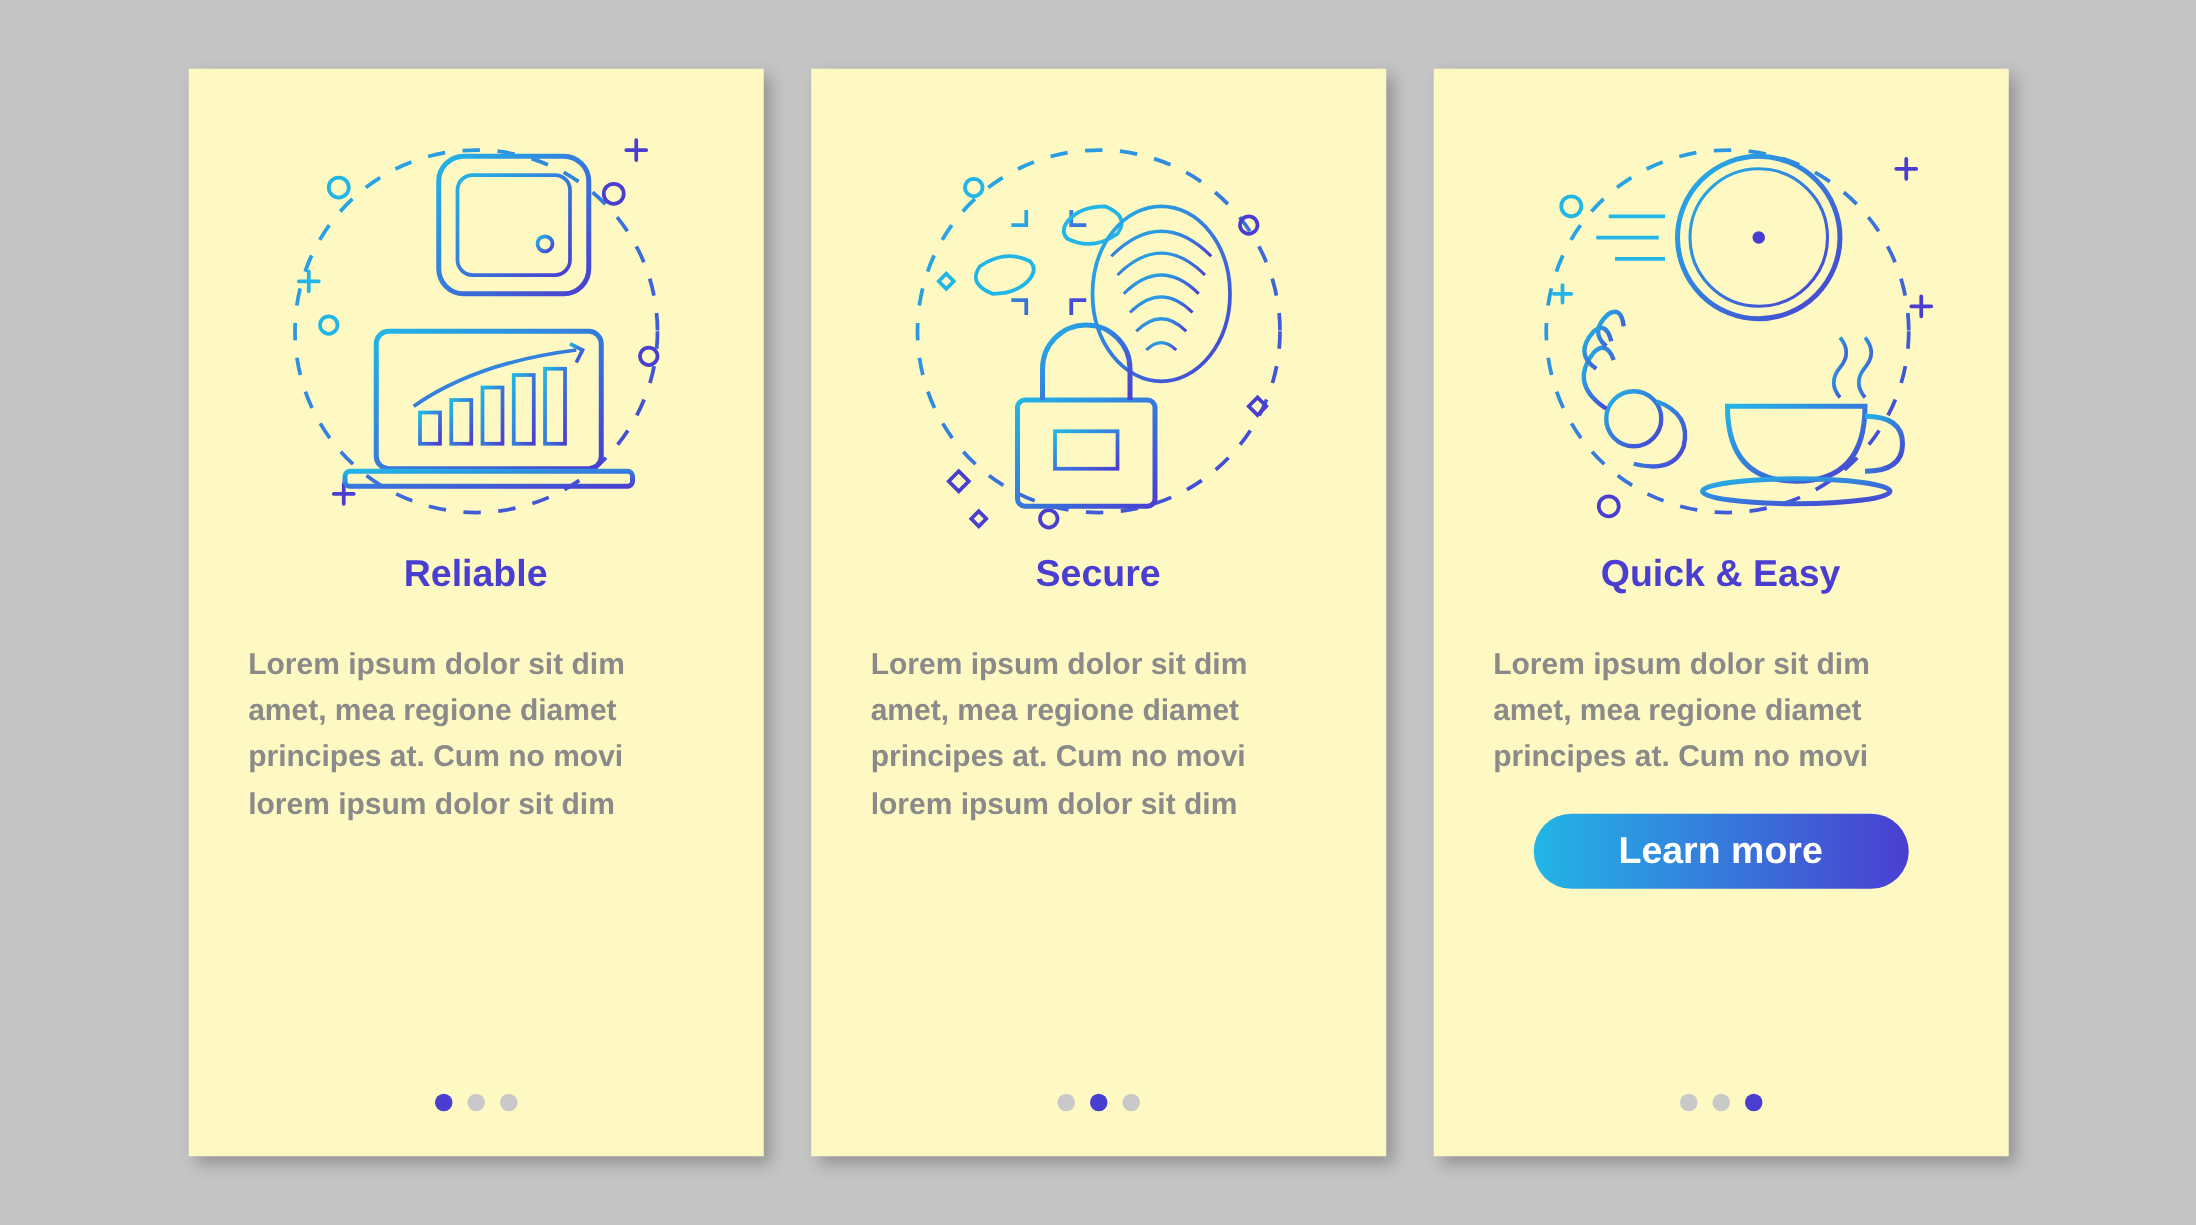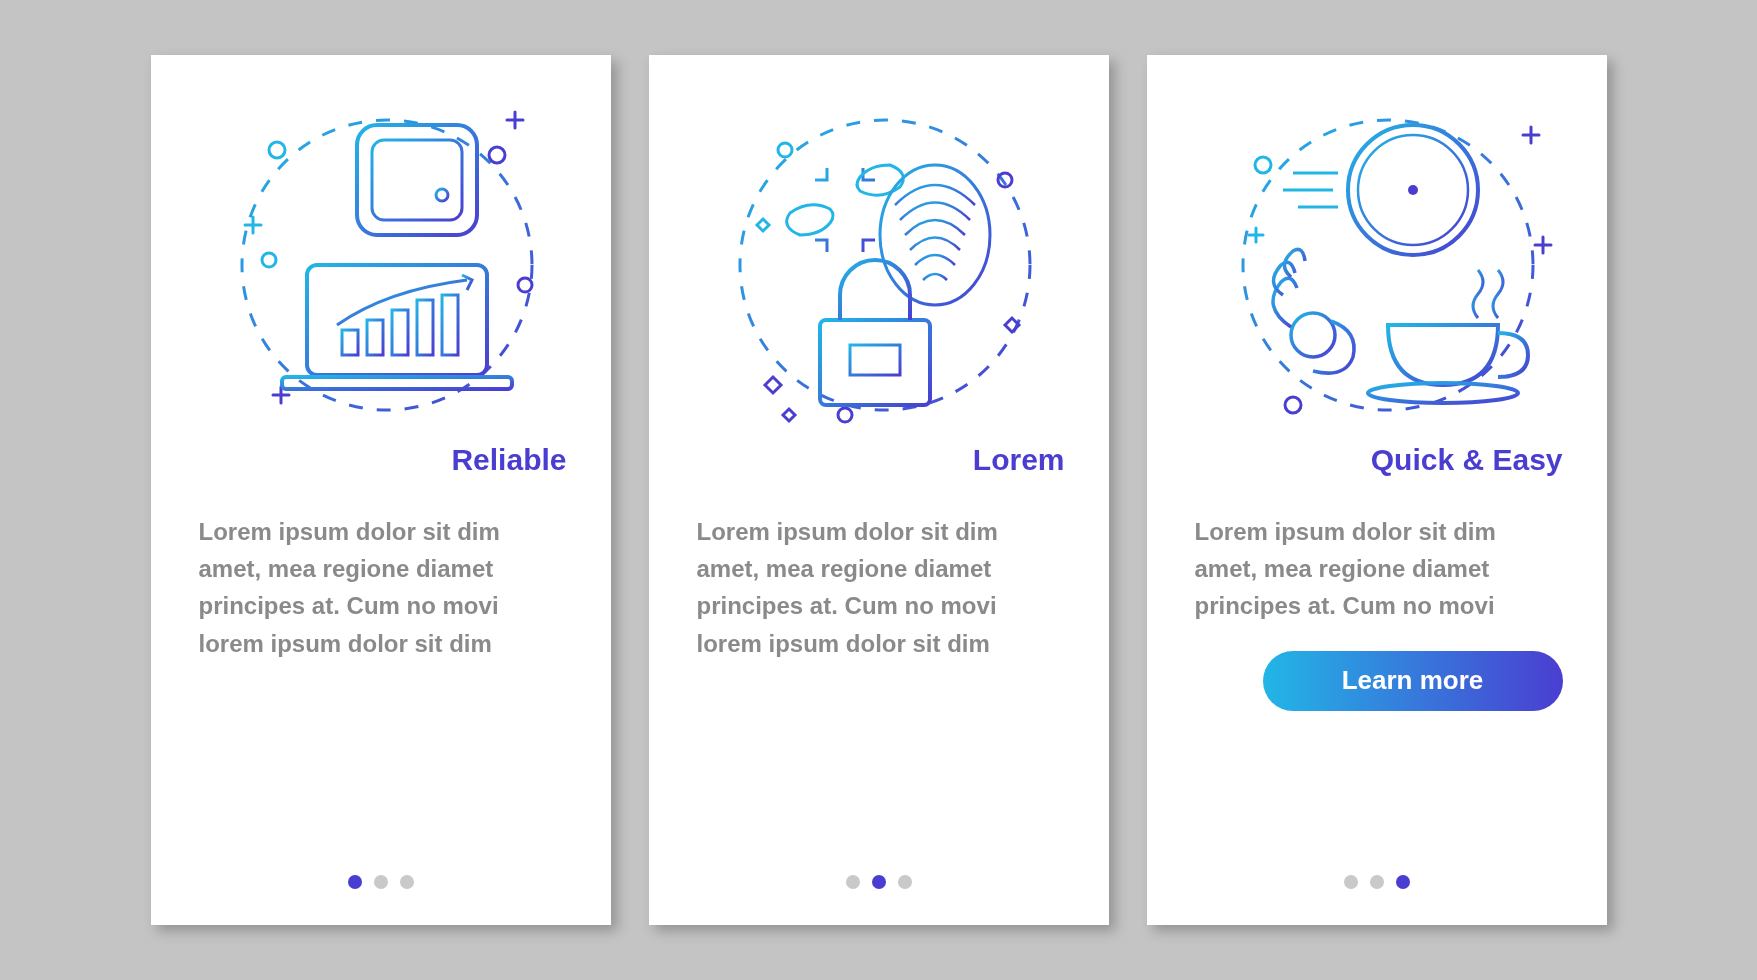--- a/index.html
+++ b/index.html
@@ -8,27 +8,27 @@
     font-family: -apple-system, BlinkMacSystemFont, "Segoe UI", Arial, sans-serif;
     width: 1757px;
     height: 980px;
     display: flex;
     align-items: center;
     justify-content: center;
     gap: 38px;
     padding: 30px;
   }
   .card {
-    background: #ffffff;
+    background: #fef9c3;
     width: 460px;
     height: 870px;
     box-shadow: 6px 6px 12px rgba(0,0,0,0.25);
     display: flex;
     flex-direction: column;
-    align-items: flex-end;
+    align-items: center;
     padding: 40px 44px 30px;
     position: relative;
   }
   .illus {
     width: 360px;
     height: 340px;
     display: flex;
     align-items: center;
     justify-content: center;
   }
@@ -50,21 +50,21 @@
     font-weight: bold;
   }
   .cta {
     margin-top: 26px;
     width: 300px;
     height: 60px;
     border-radius: 40px;
     border: none;
     background: linear-gradient(90deg, #22b6e6 0%, #4a3ed1 100%);
     color: #fff;
-    font-size: 26px;
+    font-size: 30px;
     font-weight: 600;
     cursor: pointer;
   }
   .dots {
     position: absolute;
     bottom: 36px;
     left: 0; right: 0;
     display: flex;
     justify-content: center;
     gap: 12px;
@@ -154,21 +154,21 @@
         <path d="M-25 15 q25 -25 50 0" fill="none" stroke="url(#g2)" stroke-width="2.5"></path>
         <path d="M-20 30 q20 -20 40 0" fill="none" stroke="url(#g2)" stroke-width="2.5"></path>
         <path d="M-12 45 q12 -12 24 0" fill="none" stroke="url(#g2)" stroke-width="2.5"></path>
       </g>
 
       <rect x="115" y="225" width="110" height="85" rx="6" fill="none" stroke="url(#g2)" stroke-width="4"></rect>
       <rect x="145" y="250" width="50" height="30" fill="none" stroke="url(#g2)" stroke-width="3"></rect>
       <path d="M135 225 v-25 a35 35 0 0 1 70 0 v25" fill="none" stroke="url(#g2)" stroke-width="4"></path>
     </svg>
   </div>
-  <h2 class="card-title">Lorem</h2>
+  <h2 class="card-title">Secure</h2>
   <p class="card-body">Lorem ipsum dolor sit dim amet, mea regione diamet principes at. Cum no movi lorem ipsum dolor sit dim</p>
   <div class="dots">
     <span class="dot"></span>
     <span class="dot active"></span>
     <span class="dot"></span>
   </div>
 </div>
 
 <div class="card">
   <div class="illus">

